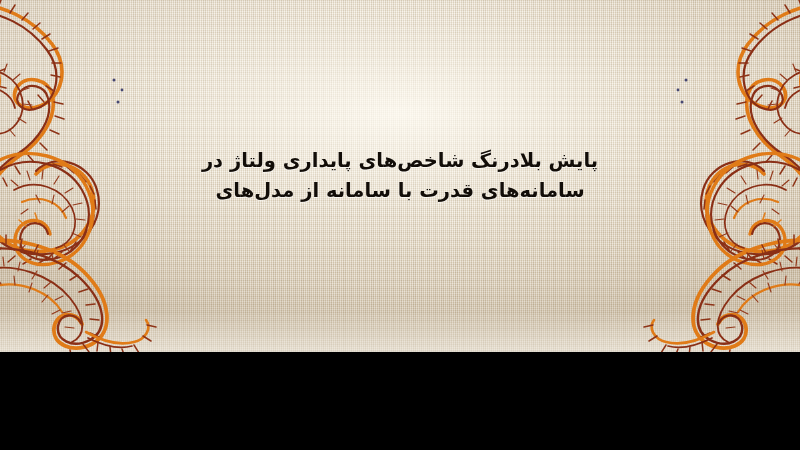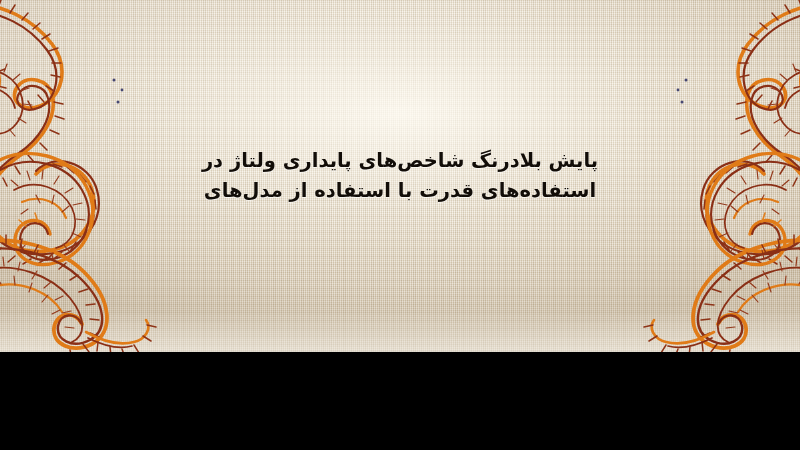--- a/index.html
+++ b/index.html
@@ -476,21 +476,21 @@
         <path d="M-2 60 l-8 -3"></path>
           <path d="M0 74 l-9 0"></path>
           <path d="M60 232 l-7 -6"></path>
           <path d="M72 228 l-3 -9"></path>
       </g>
     </svg>
   </div>
 
   <div id="title">
     <span class="ln">پایش بلادرنگ شاخص‌های پایداری ولتاژ در</span>
-    <span class="ln">استفاده‌های قدرت با استفاده از مدل‌های</span>
+    <span class="ln">سامانه‌های قدرت با سامانه از مدل‌های</span>
   </div>
 
   <div id="black"></div>
 
   <div id="hem"></div>
 
   <div id="fringe">
     <svg viewBox="0 0 800 98" preserveAspectRatio="none" aria-hidden="true">
       <defs>
         <linearGradient id="cordg" x1="0" y1="0" x2="1" y2="0">

